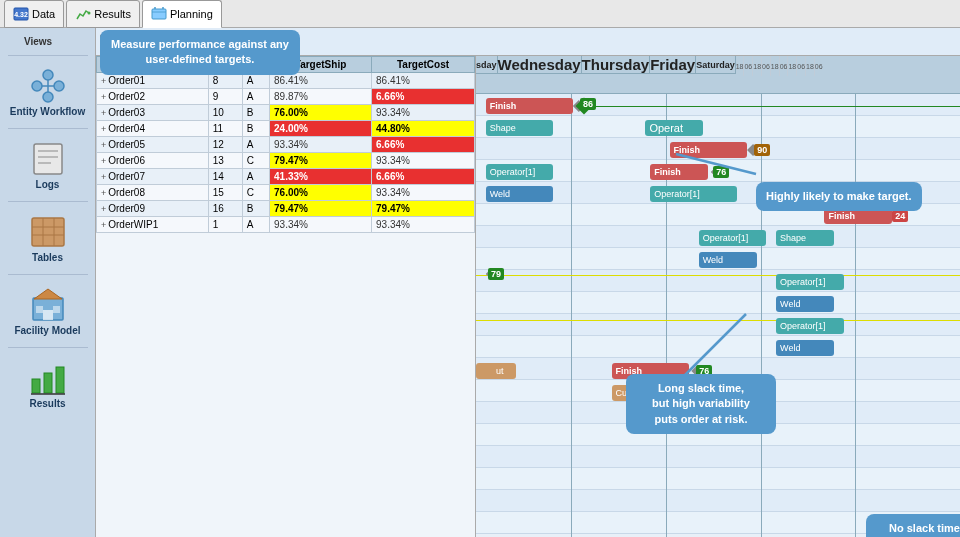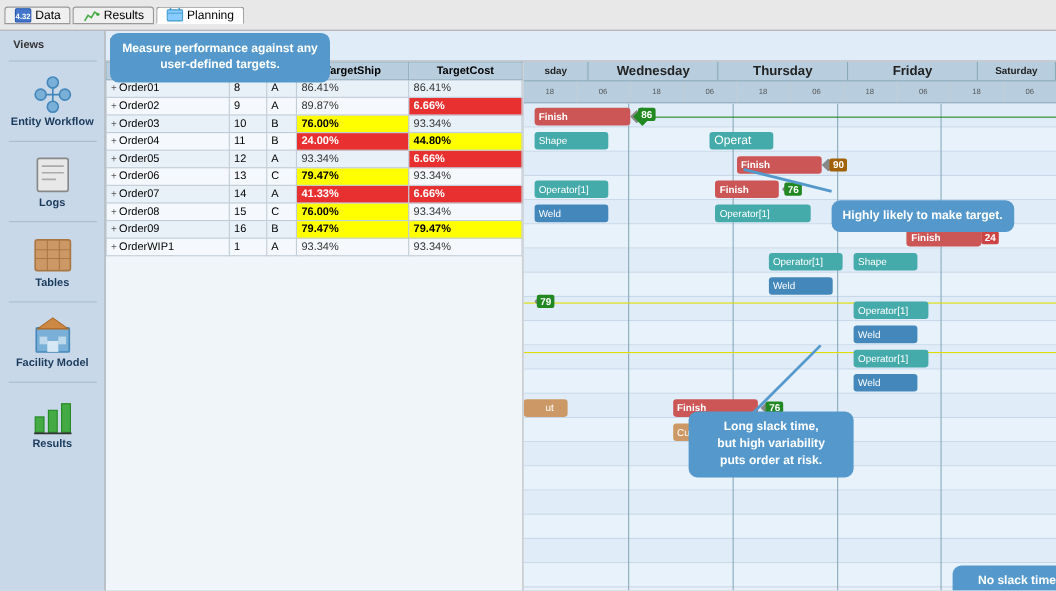--- a/index.html
+++ b/index.html
@@ -1,34 +1,34 @@
 <!DOCTYPE html>
 <html><head>
   <meta charset="utf-8">
   <style>
     * { margin: 0; padding: 0; box-sizing: border-box; }
     body { font-family: Arial, sans-serif; font-size: 11px; background: #d0dce8; width: 960px; height: 537px; overflow: hidden; position: relative; }
 
     
     .toolbar { display: flex; align-items: center; background: #e8e8e8; border-bottom: 1px solid #aaa; height: 28px; padding: 2px 4px; gap: 2px; }
-    .tab-btn { display: flex; align-items: center; gap: 3px; padding: 2px 8px; border: 1px solid #999; border-radius: 3px 3px 0 0; background: #f0f0f0; cursor: pointer; font-size: 11px; height: 16px; }
+    .tab-btn { display: flex; align-items: center; gap: 3px; padding: 2px 8px; border: 1px solid #999; border-radius: 3px 3px 0 0; background: #f0f0f0; cursor: pointer; font-size: 11px; height: 28px; }
     .tab-btn.active { background: #fff; border-bottom-color: #fff; }
 
     
     .main { display: flex; height: calc(537px - 28px); }
 
     
     .sidebar { width: 96px; background: #c8d8e8; border-right: 1px solid #aaa; display: flex; flex-direction: column; align-items: center; padding-top: 4px; gap: 4px; }
     .sidebar-section { display: flex; flex-direction: column; align-items: center; width: 90px; cursor: pointer; padding: 4px 2px; border-radius: 4px; }
     .sidebar-icon { width: 40px; height: 40px; display: flex; align-items: center; justify-content: center; }
     .sidebar-label { font-size: 10px; color: #1a3a5c; font-weight: bold; text-align: center; line-height: 1.2; }
     .sidebar-divider { width: 80px; height: 1px; background: #aabbd0; margin: 2px 0; }
 
     
-    .views-label { font-size: 10px; color: #333; font-weight: bold; margin: 4px 2px 2px 8px; align-self: flex-start; padding-left: 4px; }
+    .views-label { font-size: 10px; color: #333; font-weight: bold; margin: 4px 2px 2px 20px; align-self: flex-start; padding-left: 4px; }
 
     
     .content { flex: 1; display: flex; flex-direction: column; overflow: hidden; }
 
     
     .datebar { background: #e0ecf8; border-bottom: 1px solid #aaa; height: 28px; display: flex; align-items: center; padding: 0 4px; gap: 6px; }
     .nav-btn { width: 16px; height: 16px; background: #c0d0e0; border: 1px solid #888; border-radius: 2px; cursor: pointer; display: flex; align-items: center; justify-content: center; font-size: 10px; }
 
     
     .split-pane { display: flex; flex: 1; overflow: hidden; }
@@ -40,23 +40,23 @@
     table.order-table td { border: 1px solid #c0ccd8; padding: 2px 4px; font-size: 10px; white-space: nowrap; margin-left: 20px; }
     .row-even { background: #e8f0f8; }
     .row-odd { background: #f5f8fc; }
     .expand-btn { color: #555; cursor: pointer; font-size: 9px; margin-right: 2px; }
     .cell-red { background: #e83030; color: #fff; font-weight: bold; }
     .cell-yellow { background: #ffff00; color: #000; font-weight: bold; }
     .cell-normal { color: #333; }
 
     
     .gantt-pane { flex: 1; overflow: hidden; position: relative; background: #e8f0f8; }
-    .gantt-header { height: 38px; background: #b8cede; border-bottom: 1px solid #8aaabb; position: relative; display: flex; flex-direction: column; }
+    .gantt-header { height: 38px; background: #b8cede; border-bottom: 1px solid #8aaabb; position: relative; display: flex; flex-direction: row; }
     .gantt-days { display: flex; height: 18px; border-bottom: 1px solid #8aaabb; }
-    .gantt-day { border-right: 1px solid #8aaabb; display: flex; align-items: center; justify-content: center; font-size: 12px; font-weight: bold; color: #222; flex: 1; }
+    .gantt-day { border-right: 1px solid #8aaabb; display: flex; align-items: center; justify-content: center; font-size: 15px; font-weight: bold; color: #222; flex: 1; }
     .gantt-hours { display: flex; height: 20px; }
 
     .gantt-body { position: relative; overflow: hidden; }
 
     .callout-bubble { position: absolute; background: #5599dd; color: #fff; border-radius: 8px; padding: 7px 10px; font-size: 11px; font-weight: bold; line-height: 1.4; z-index: 15; text-align: center; }
 
   </style>
 </head>
 <body>
 

